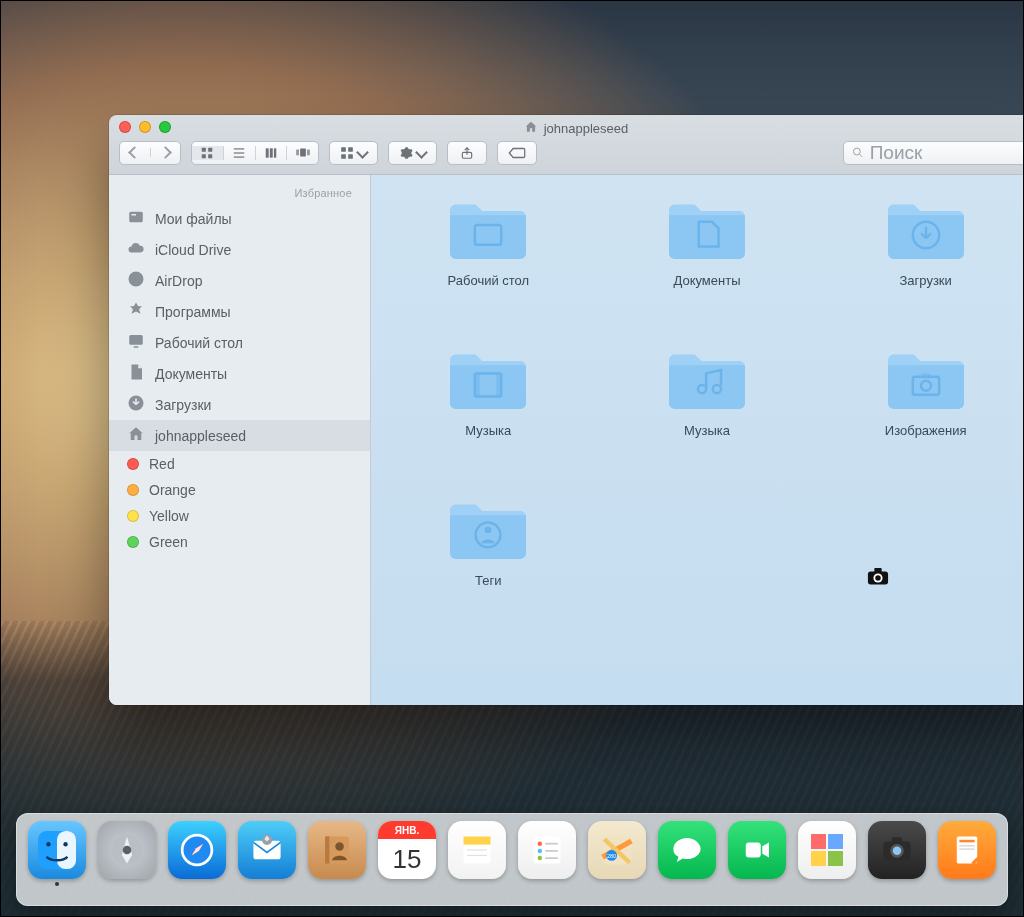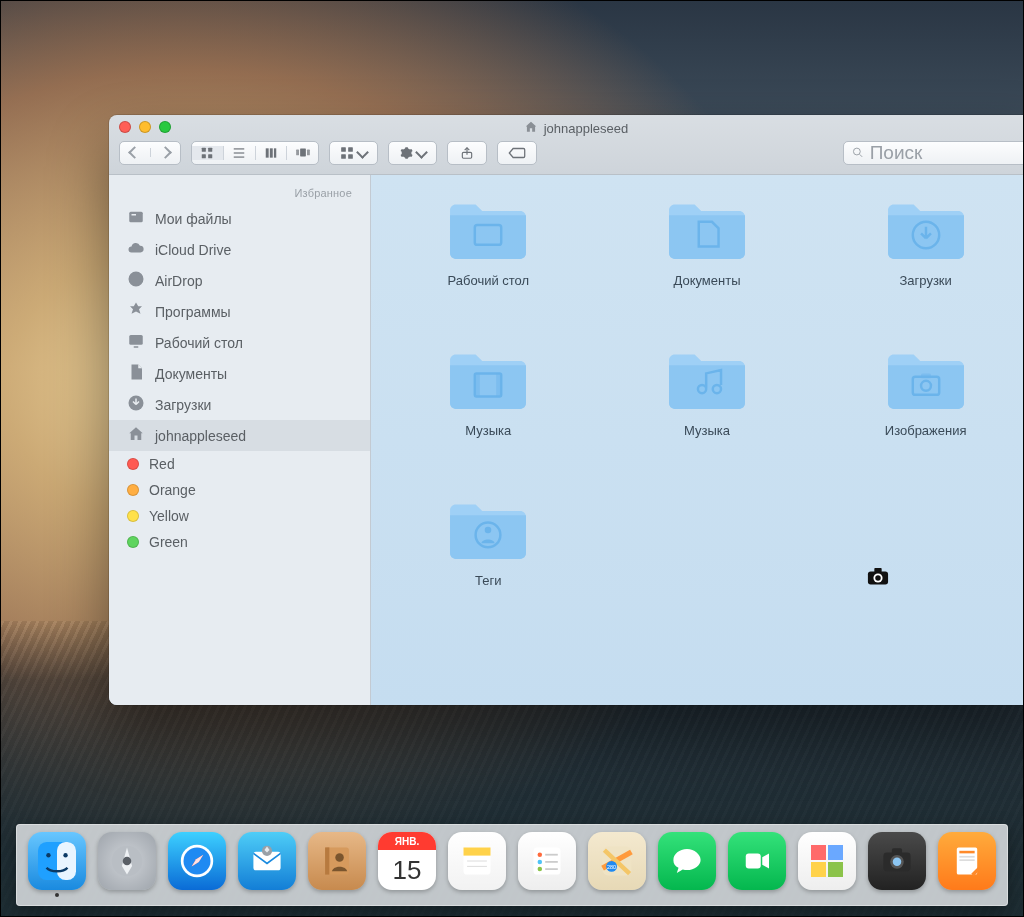--- a/index.html
+++ b/index.html
@@ -136,22 +136,22 @@
   }
 
   
   .dock-wrap{
     position:absolute; left:0; right:0; bottom:10px;
     display:flex; justify-content:center; pointer-events:none;
   }
   .dock{
     pointer-events:auto;
     background: rgba(240,242,245,0.78);
-    border-radius: 4px;
-    padding: 8px 12px 16px;
+    border-radius: 12px;
+    padding: 8px 12px 27px;
     display:flex; gap:12px;
     box-shadow: 0 6px 18px rgba(0,0,0,0.35), inset 0 0 0 1px rgba(255,255,255,0.4);
   }
   .dock .app{
     width:58px; height:58px; border-radius:14px;
     display:flex; align-items:center; justify-content:center;
     position:relative;
     box-shadow: 0 2px 4px rgba(0,0,0,0.25);
   }
   .ind{ position:absolute; bottom:-7px; left:50%; transform:translateX(-50%); width:4px;height:4px;border-radius:50%;background:#333; }

